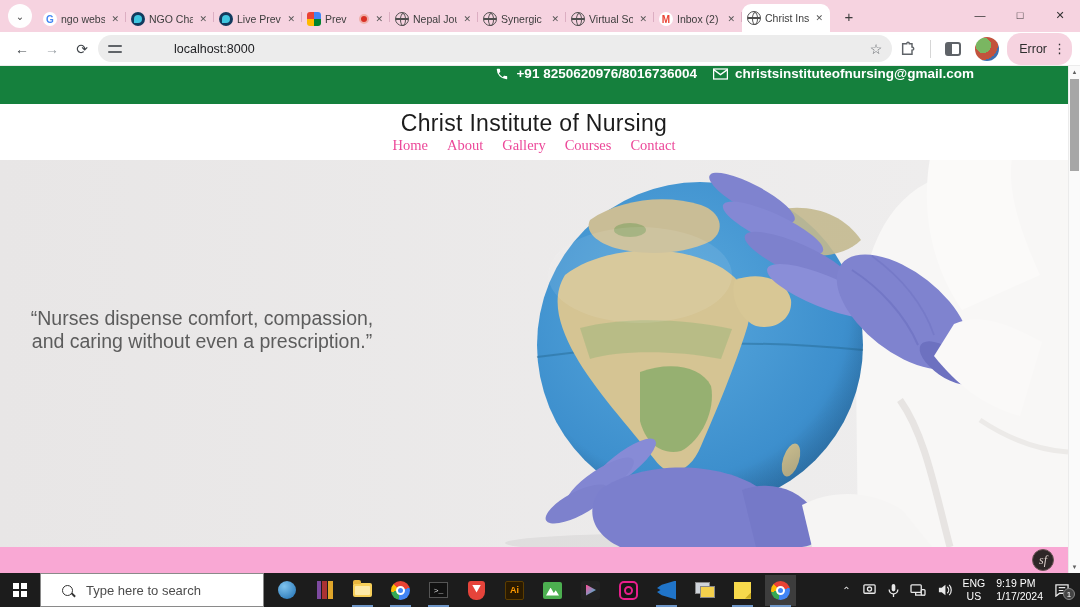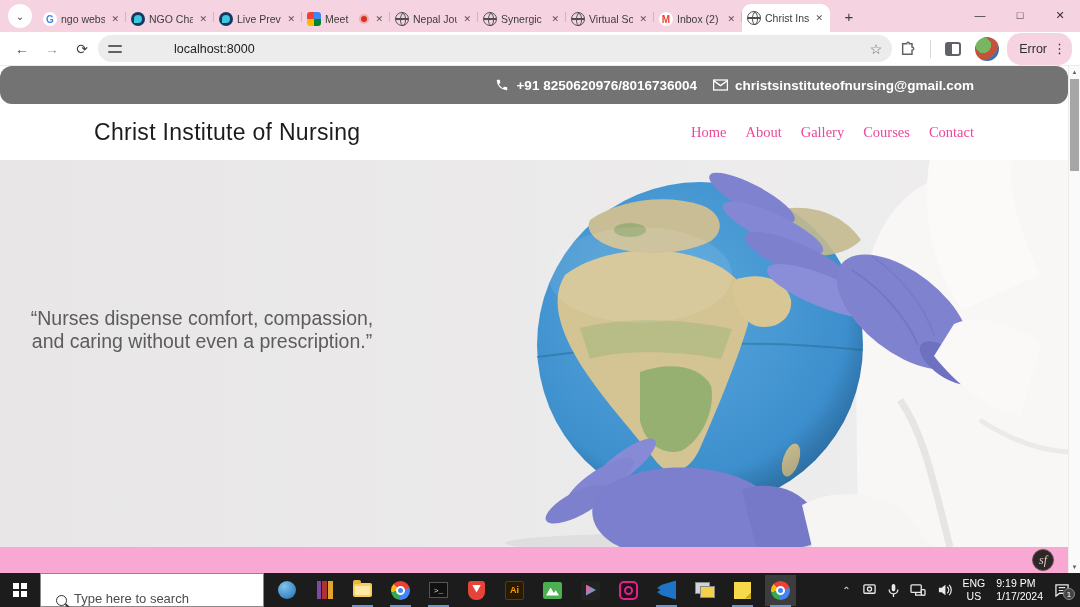--- a/index.html
+++ b/index.html
@@ -78,28 +78,28 @@
   .scrollbar { position:absolute; top:66px; right:0; width:12px; height:507px;
     background:#fafafa; border-left:1px solid #ebebeb; }
   .sb-btn { position:absolute; left:0; width:11px; height:12px; color:#606060;
     font-size:6px; display:flex; align-items:center; justify-content:center; cursor:pointer; }
   .sb-up { top:0; } .sb-down { bottom:0; }
   .sb-thumb { position:absolute; top:13px; left:1px; width:9px; height:92px;
     background:#a6a6a6; cursor:pointer; }
 
   .container { width:880px; margin:0 auto; }
 
-  .topbar { height:38px; background:#737373; display:flex; align-items:center;border-radius:12px; }
+  .topbar { height:38px; background:#15803d; display:flex; align-items:flex-start; }
   .topbar-inner { display:flex; justify-content:flex-end; align-items:center;
     gap:16px; color:#fff; font-size:13.5px; font-weight:bold; }
   .contact-item { display:flex; align-items:center; gap:7px; }
   .contact-item svg { flex:none; }
 
   .siteheader { height:56px; background:#fff; display:flex; align-items:center; }
-  .siteheader-inner { display:flex; align-items:center; justify-content:space-between; }
+  .siteheader-inner { display:flex; align-items:center; justify-content:space-between;flex-direction:column; }
   .logo { font-size:23px; color:#1c1c1c; font-weight:normal; letter-spacing:.3px; }
   .mainnav { display:flex; align-items:center; gap:19px; font-size:14.5px; color:#2d2d2d; }
   .mainnav a { color:#ec4899; text-decoration:none; cursor:pointer;font-family:Liberation Serif, serif; }
   .cta-btn { background:#d33127; color:#fff; font-size:14.5px; padding:10px 13px;
     border-radius:4px; border:none; cursor:pointer; }
 
   .hero { height:387px; position:relative; background:#eae8e8; overflow:hidden; }
   .hero svg { position:absolute; inset:0; }
   .quote { position:absolute; left:28px; top:147px; width:348px; text-align:center;
     color:#5c5c5c; font-size:19.5px; line-height:1.18; }
@@ -111,21 +111,21 @@
     display:flex; align-items:center; justify-content:center; cursor:pointer; }
 
   
   .taskbar { position:absolute; bottom:0; left:0; width:1080px; height:34px;
     background:#1c1c1c; display:flex; align-items:stretch; }
   .start { width:40px; display:flex; align-items:center; justify-content:center; cursor:pointer; }
   .win-logo { width:14px; height:14px; display:grid; grid-template-columns:1fr 1fr;
     grid-template-rows:1fr 1fr; gap:1.5px; }
   .win-logo span { background:#fff; }
   .tsearch { width:224px; background:#fff; border:1px solid #8a8a8a; display:flex;
-    align-items:flex-end; gap:7px; padding:0 15px; cursor:text; }
+    align-items:center; gap:13px; padding:0 21px; cursor:text; }
   .tsearch .ph { font-size:13px; color:#4c4c4c; white-space:nowrap; }
   .mag { width:11px; height:11px; border:1.5px solid #333; border-radius:50%;
     position:relative; flex:none; }
   .mag::after { content:""; position:absolute; width:5px; height:1.5px; background:#333;
     transform:rotate(45deg); right:-4px; bottom:-1px; }
   .ticons { display:flex; align-items:center; gap:17px; padding-left:12px; }
   .ti { width:21px; height:21px; position:relative; display:flex; align-items:center;
     justify-content:center; cursor:pointer; flex:none; }
   .ti.running::after { content:""; position:absolute; bottom:-6px; left:0; right:0;
     height:2px; background:#6e96c8; }
@@ -206,21 +206,21 @@
         <span class="title">NGO Cha</span>
         <span class="close">✕</span>
       </div>
       <div class="tab">
         <span class="fav app"></span>
         <span class="title">Live Prev</span>
         <span class="close">✕</span>
       </div>
       <div class="tab">
         <span class="fav meet"></span>
-        <span class="title">Meet</span>
+        <span class="title">Prev</span>
         <span class="rec-dot"></span>
         <span class="close">✕</span>
       </div>
       <div class="tab">
         <span class="fav globe"></span>
         <span class="title">Nepal Jou</span>
         <span class="close">✕</span>
       </div>
       <div class="tab">
         <span class="fav globe"></span>

